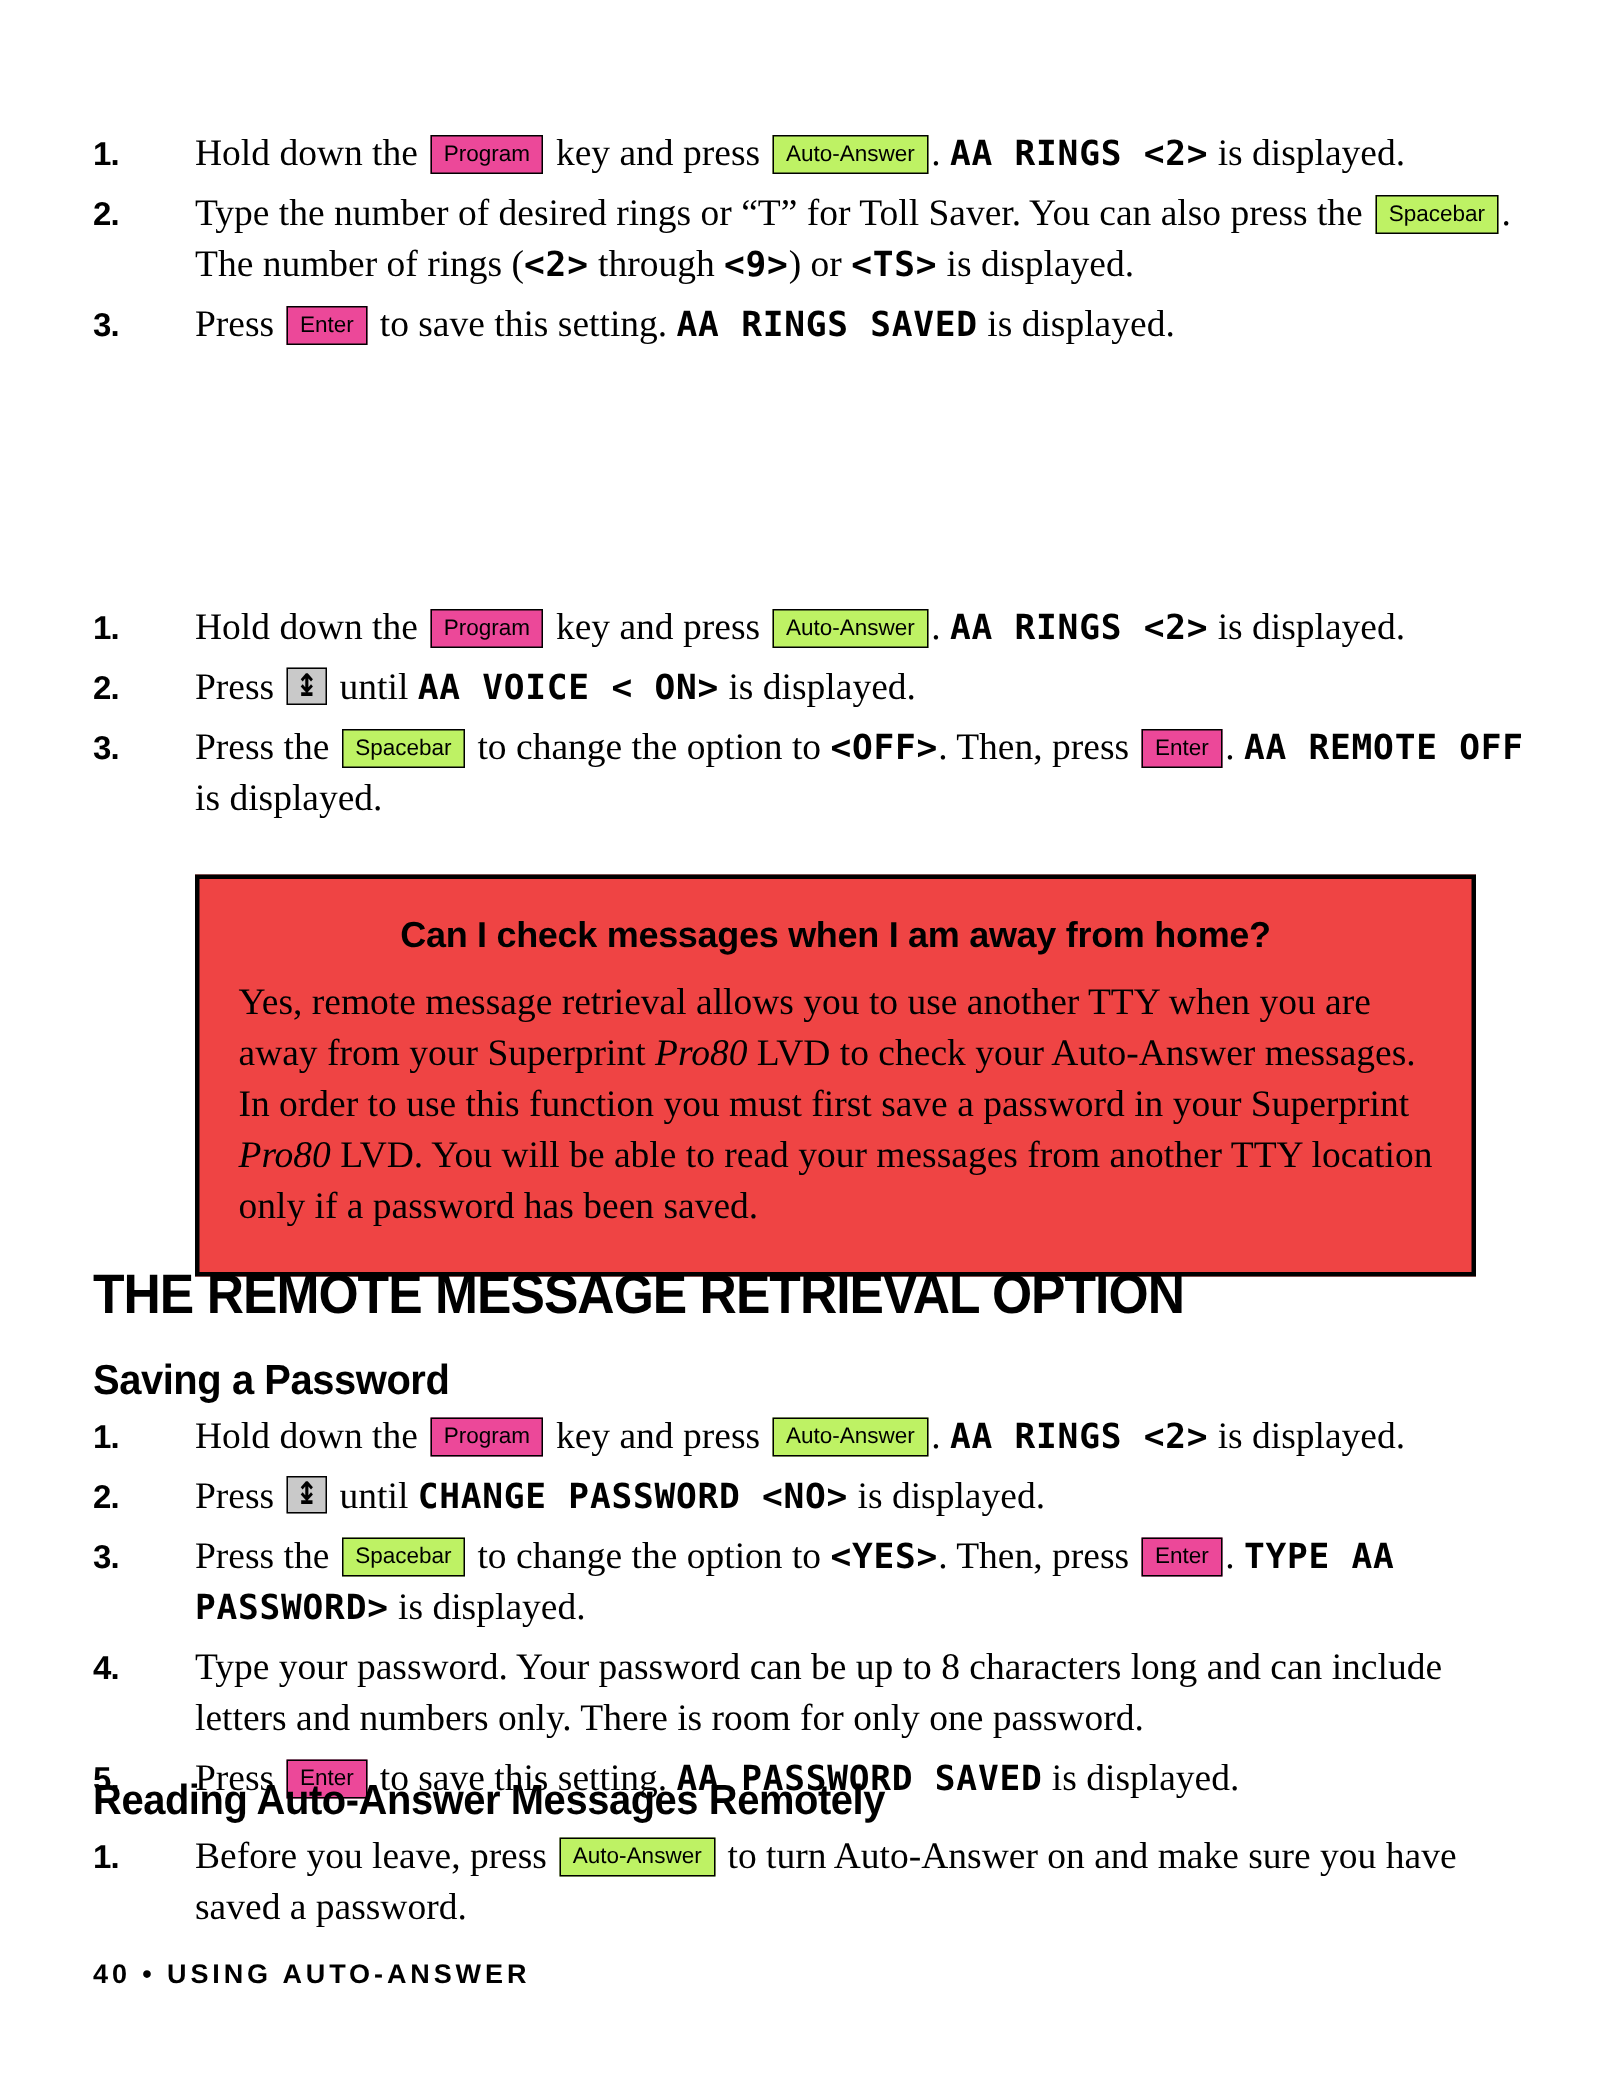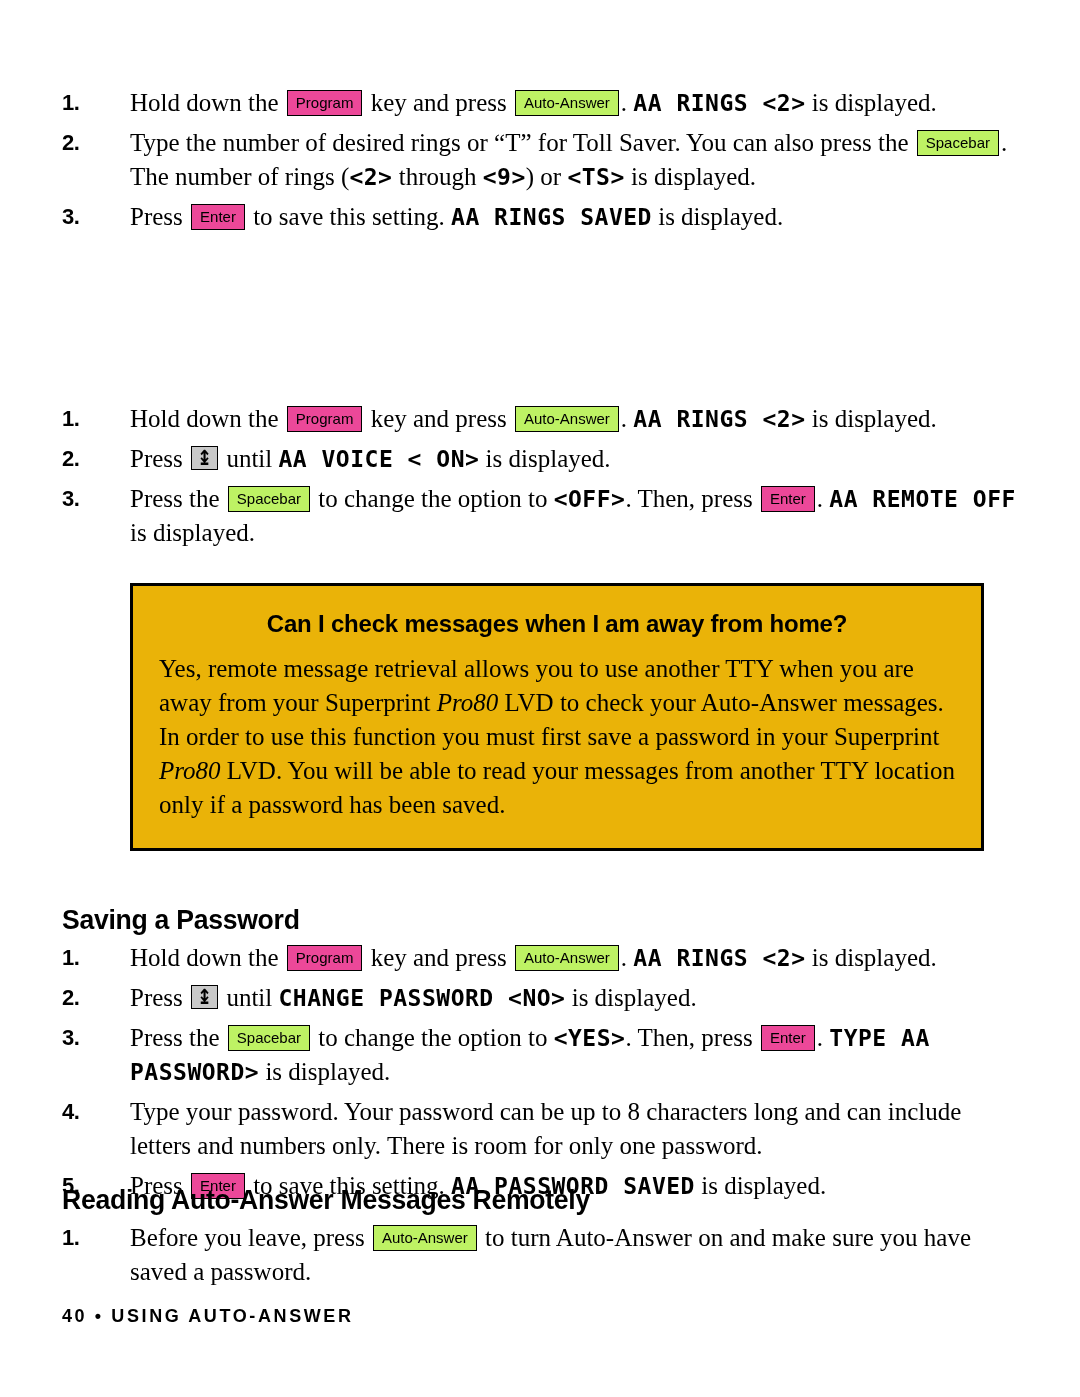--- a/index.html
+++ b/index.html
@@ -105,21 +105,21 @@
   }
   p.note {
     font-size: 24px;
     line-height: 32px;
     margin: 0;
   }
 
   
   .faq {
     border: 3.5px solid #000000;
-    background: #eab308;
+    background: #ef4444;
     padding: 22px 26px 26px 26px;
     box-sizing: border-box;
   }
   .faq-q {
     font-family: "Liberation Sans", sans-serif;
     font-weight: bold;
     font-size: 24px;
     line-height: 32px;
     text-align: center;
     letter-spacing: -0.2px;
@@ -179,20 +179,23 @@
       </div>
     </div>
 
   <div class="blk" style="top:583px; left:68px; width:854px;">
     <div class="faq">
       <div class="faq-q">Can I check messages when I am away from home?</div>
       <p class="faq-a"><span class="ser">Yes, remote message retrieval allows you to use another TTY when you are away from your Superprint </span><span class="ital">Pro80</span><span class="ser"> LVD to check your Auto-Answer messages. In order to use this function you must first save a password in your Superprint </span><span class="ital">Pro80</span><span class="ser"> LVD. You will be able to read your messages from another TTY location only if a password has been saved.</span></p>
     </div>
   </div>
 
+  <div class="blk" style="top:840px;">
+    <h1 class="sec">THE REMOTE MESSAGE RETRIEVAL OPTION</h1>
+  </div>
 
   <div class="blk" style="top:903px;">
     <h2 class="sub">Saving a Password</h2>
   </div>
 
   <div class="blk" style="top:941px;">
       <div class="step">
         <div class="step-num">1.</div>
         <div class="step-body"><span class="ser">Hold down the </span><span class="key gray">Program</span><span class="ser"> key and press </span><span class="key white">Auto-Answer</span><span class="ser">. </span><span class="lcd">AA RINGS &lt;2&gt;</span><span class="ser"> is displayed.</span></div>
       </div>

